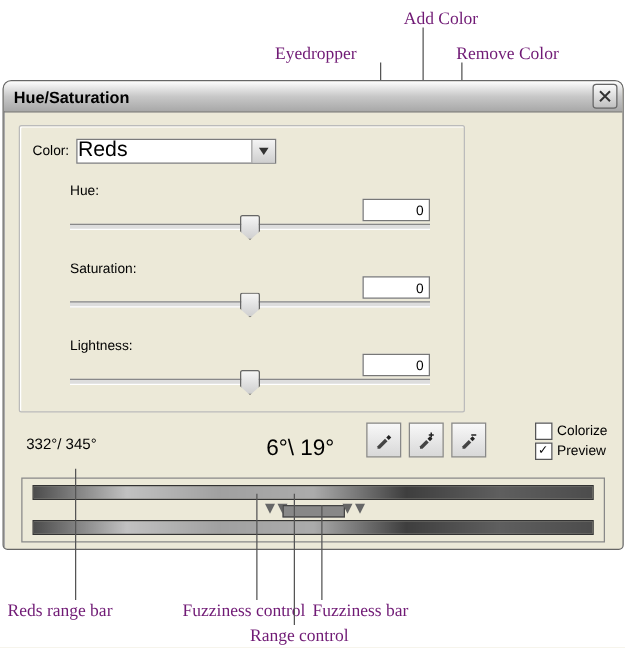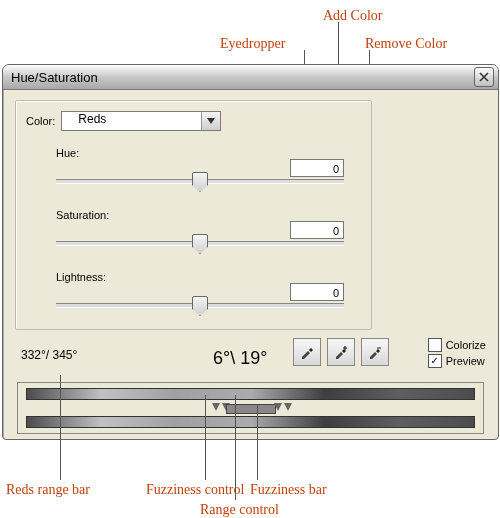--- a/index.html
+++ b/index.html
@@ -10,21 +10,21 @@
     background: #fff;
     font-family: Tahoma, Arial, sans-serif;
     font-size: 11px;
     color: #000;
     position: relative;
   }
   .callout-label {
     position: absolute;
     font-family: "Times New Roman", serif;
     font-size: 14px;
-    color: #c2410c;
+    color: #701a75;
   }
   .callout-line {
     position: absolute;
     background: #555;
   }
 
   .dialog {
     position: absolute;
     left: 2px;
     top: 64px;
@@ -38,21 +38,21 @@
   }
   .titlebar {
     height: 24px;
     background: linear-gradient(180deg, #fefefe, #c8c8c8 50%, #a8a8a8);
     display: flex;
     align-items: center;
     padding: 0 4px 0 8px;
     border-bottom: 1px solid #777;
   }
   .titlebar .title {
-    font-weight: normal;
+    font-weight: bold;
     font-size: 13px;
     flex: 1;
     color: #000;
   }
   .close-btn {
     width: 18px; height: 18px;
     border: 1px solid #666;
     border-radius: 3px;
     background: linear-gradient(180deg,#fafafa,#c0c0c0);
     display:flex;align-items:center;justify-content:center;
@@ -79,23 +79,23 @@
     position:absolute;
     left:10px; top:10px;
     display:flex; align-items:center;
     gap:6px;
   }
   .drop {
     width: 160px;
     height: 20px;
     border: 1px solid #7b7b7b;
     background: #fff;
-    display:flex; align-items:flex-start;
-    font-size:12px;
-    padding-left:16px;
+    display:flex; align-items:flex-end;
+    font-size:17px;
+    padding-left:0;
     box-sizing:border-box;
     position:relative;
   }
   .drop .arrow {
     position:absolute;
     right:0;top:0;bottom:0;width:18px;
     border-left:1px solid #999;
     background:linear-gradient(180deg,#f4f4f4,#cfcfcf);
     display:flex;align-items:center;justify-content:center;
   }

